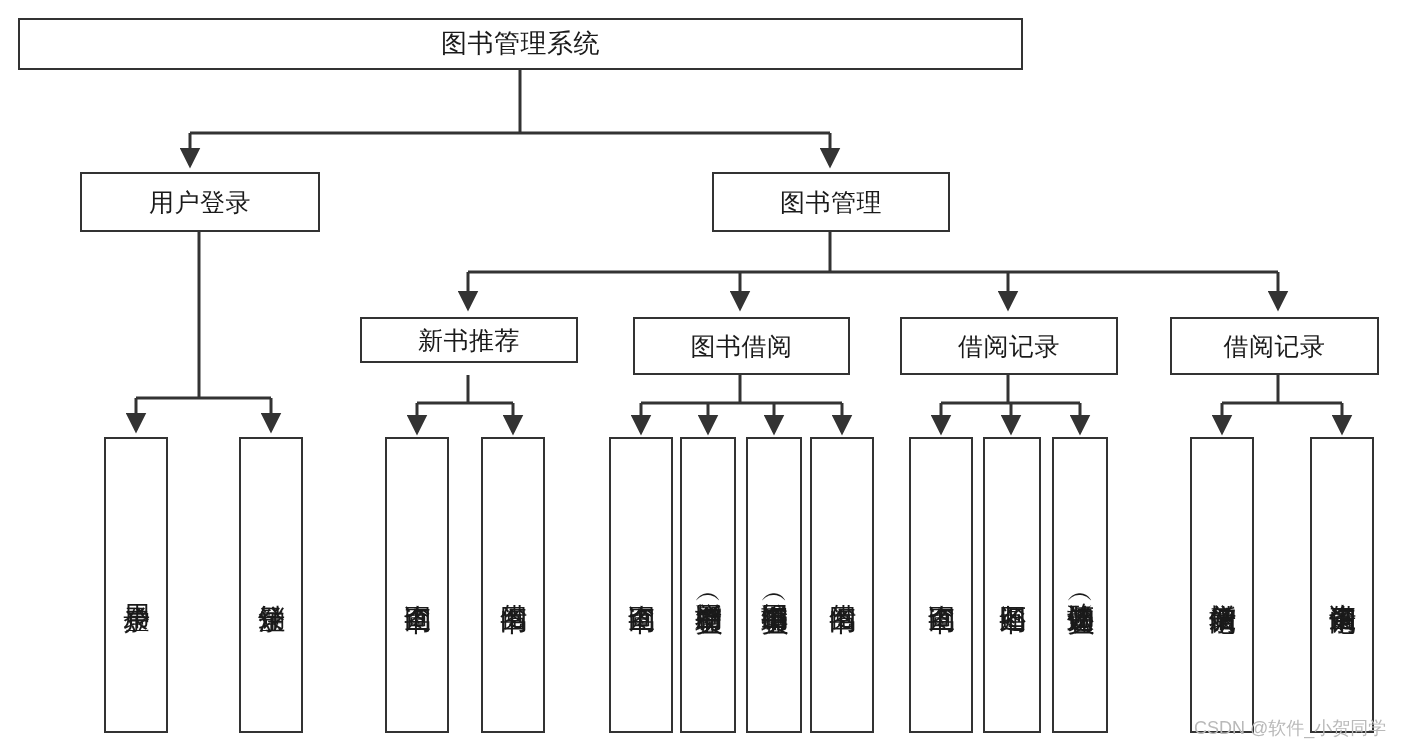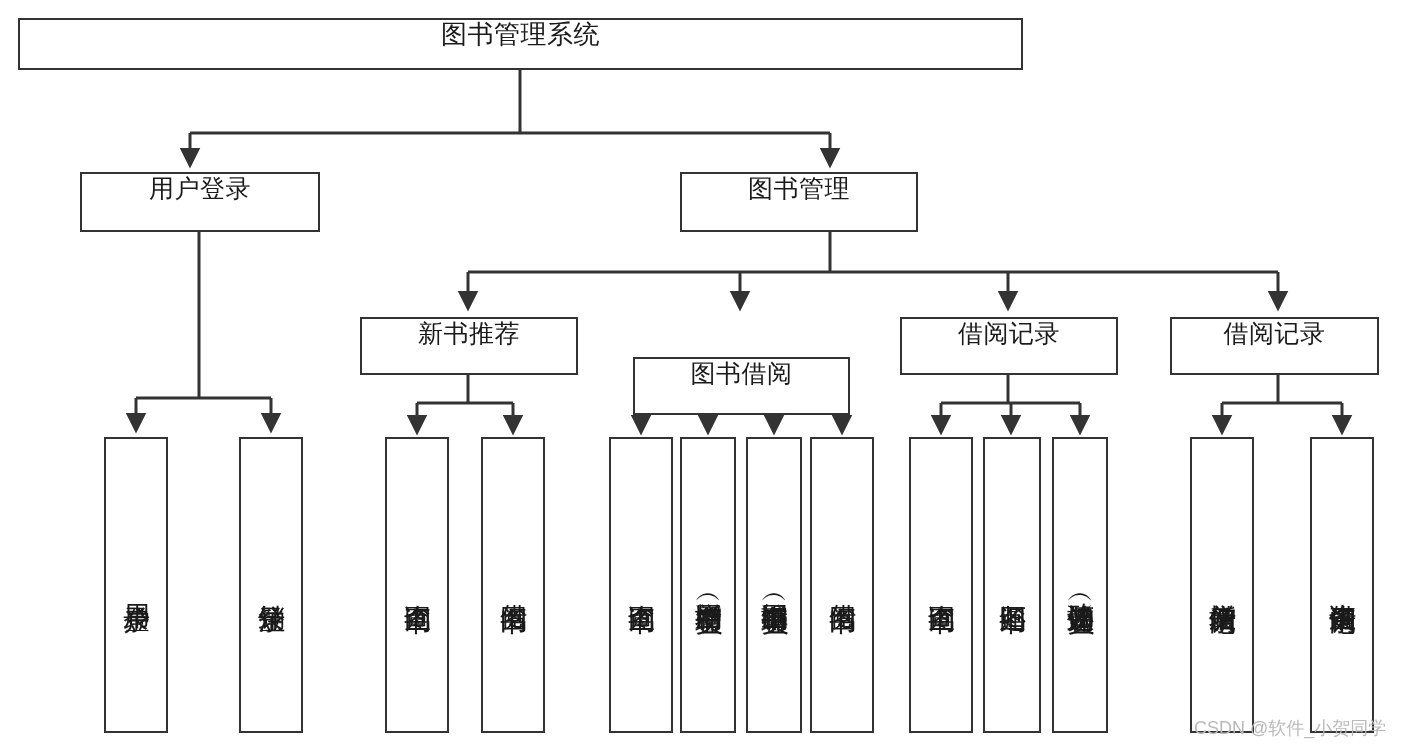--- a/index.html
+++ b/index.html
@@ -24,20 +24,21 @@
     width: 1405px;
     height: 747px;
     pointer-events: none;
   }
   .node {
     position: absolute;
     box-sizing: border-box;
     background: #ffffff;
     border: 2.5px solid #333333;
     display: flex;
+    align-items: center;
     justify-content: center;
     color: #1a1a1a;
     overflow: hidden;
   }
   .node .label {
     display: block;
     text-align: center;
     line-height: 1.12;
     white-space: nowrap;
   }
@@ -125,29 +126,29 @@
   </svg>
 
   <div class="node horiz root" style="left:18px; top:18px; width:1005px; height:52px;">
     <span class="label">图书管理系统</span>
   </div>
 
   <div class="node horiz" style="left:80px; top:172px; width:240px; height:60px;">
     <span class="label">用户登录</span>
   </div>
 
-  <div class="node horiz" style="left:680px; top:172px; width:238px; height:60px;">
+  <div class="node horiz" style="left:712px; top:172px; width:238px; height:60px;">
     <span class="label">图书管理</span>
   </div>
 
-  <div class="node horiz" style="left:360px; top:317px; width:218px; height:58px;">
+  <div class="node horiz" style="left:360px; top:317px; width:218px; height:46px;">
     <span class="label">新书推荐</span>
   </div>
 
-  <div class="node horiz" style="left:633px; top:317px; width:217px; height:58px;margin-top:40px;">
+  <div class="node horiz" style="left:633px; top:317px; width:217px; height:58px;">
     <span class="label">图书借阅</span>
   </div>
 
   <div class="node horiz" style="left:900px; top:317px; width:218px; height:58px;">
     <span class="label">借阅记录</span>
   </div>
 
   <div class="node horiz" style="left:1170px; top:317px; width:209px; height:58px;">
     <span class="label">借阅记录</span>
   </div>

